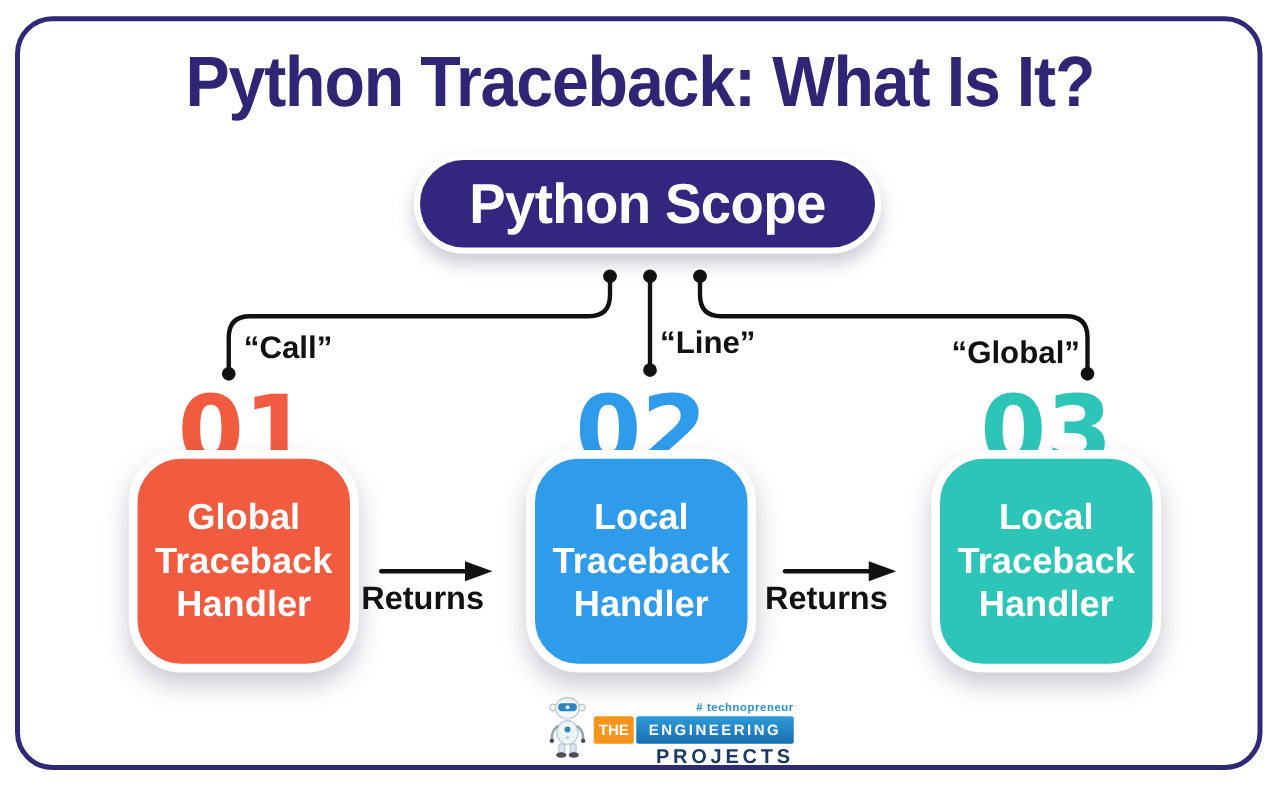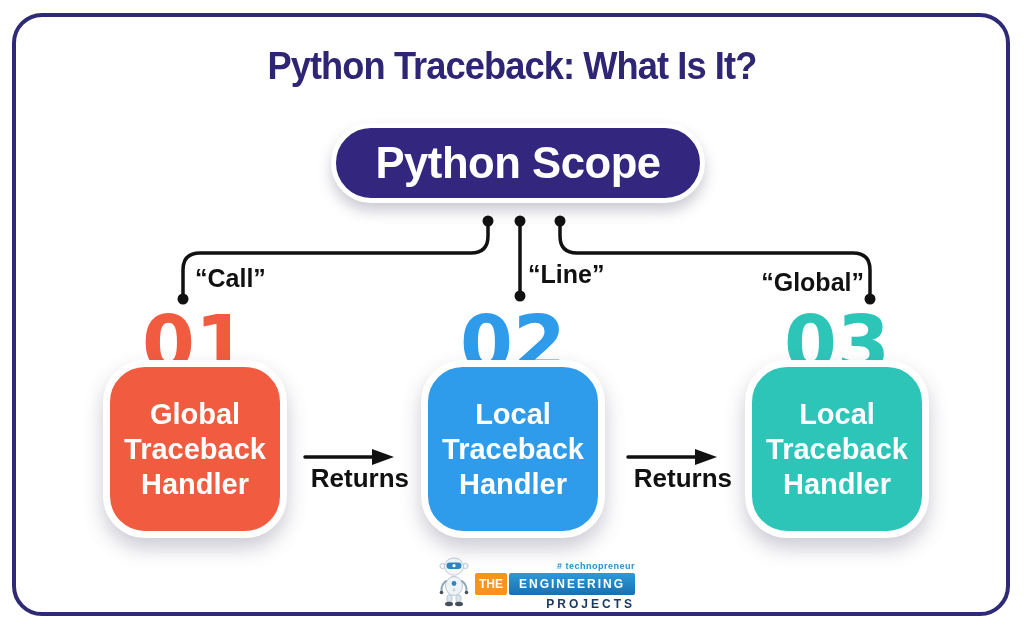--- a/index.html
+++ b/index.html
@@ -17,21 +17,21 @@
     left: 12px; top: 13px;
     width: 998px; height: 603px;
     border: 4px solid #2e2a75;
     border-radius: 30px;
   }
   .title {
     position: absolute;
     left: 0; top: 30px;
     width: 1024px;
     text-align: center;
-    font-size: 39px;
+    font-size: 57px;
     font-weight: 700;
     letter-spacing: -1px;
     line-height: 72px;
     white-space: nowrap;
   }
   .title-inner { display: inline-block; transform: scaleX(0.93); transform-origin: center; }
   .pill {
     position: absolute;
     left: 331px; top: 123px;
     width: 374px; height: 80px;
@@ -92,21 +92,21 @@
     font-size: 29px;
     font-weight: 700;
     line-height: 35px;
     text-align: center;
     white-space: nowrap;
   }
   .returns-label {
     position: absolute;
     top: 463px;
     width: 120px;
-    text-align: right;
+    text-align: left;
     font-size: 26px;
     font-weight: 700;
     color: #111;
   }
   .r1 { left: 289px; }
   .r2 { left: 612px; }
   .logo {
     position: absolute;
     left: 436px; top: 555px;
     display: flex;
@@ -123,21 +123,21 @@
     display: flex; align-items: center;
   }
   .eng-box {
     background: linear-gradient(#2d9ad8, #1a6fb0); color: #fff;
     font-size: 12px; font-weight: 700;
     letter-spacing: 2px;
     padding: 3px 10px; margin-left: 2px; border-radius: 2px;
     display: flex; align-items: center;
   }
   .projects {
-    font-size: 12px; font-weight: 700;
+    font-size: 16px; font-weight: 700;
     letter-spacing: 3px;
     color: #1b3a63;
     margin-top: 2px;
   }
 </style>
 </head>
 <body>
 
 <div class="stage">
 

